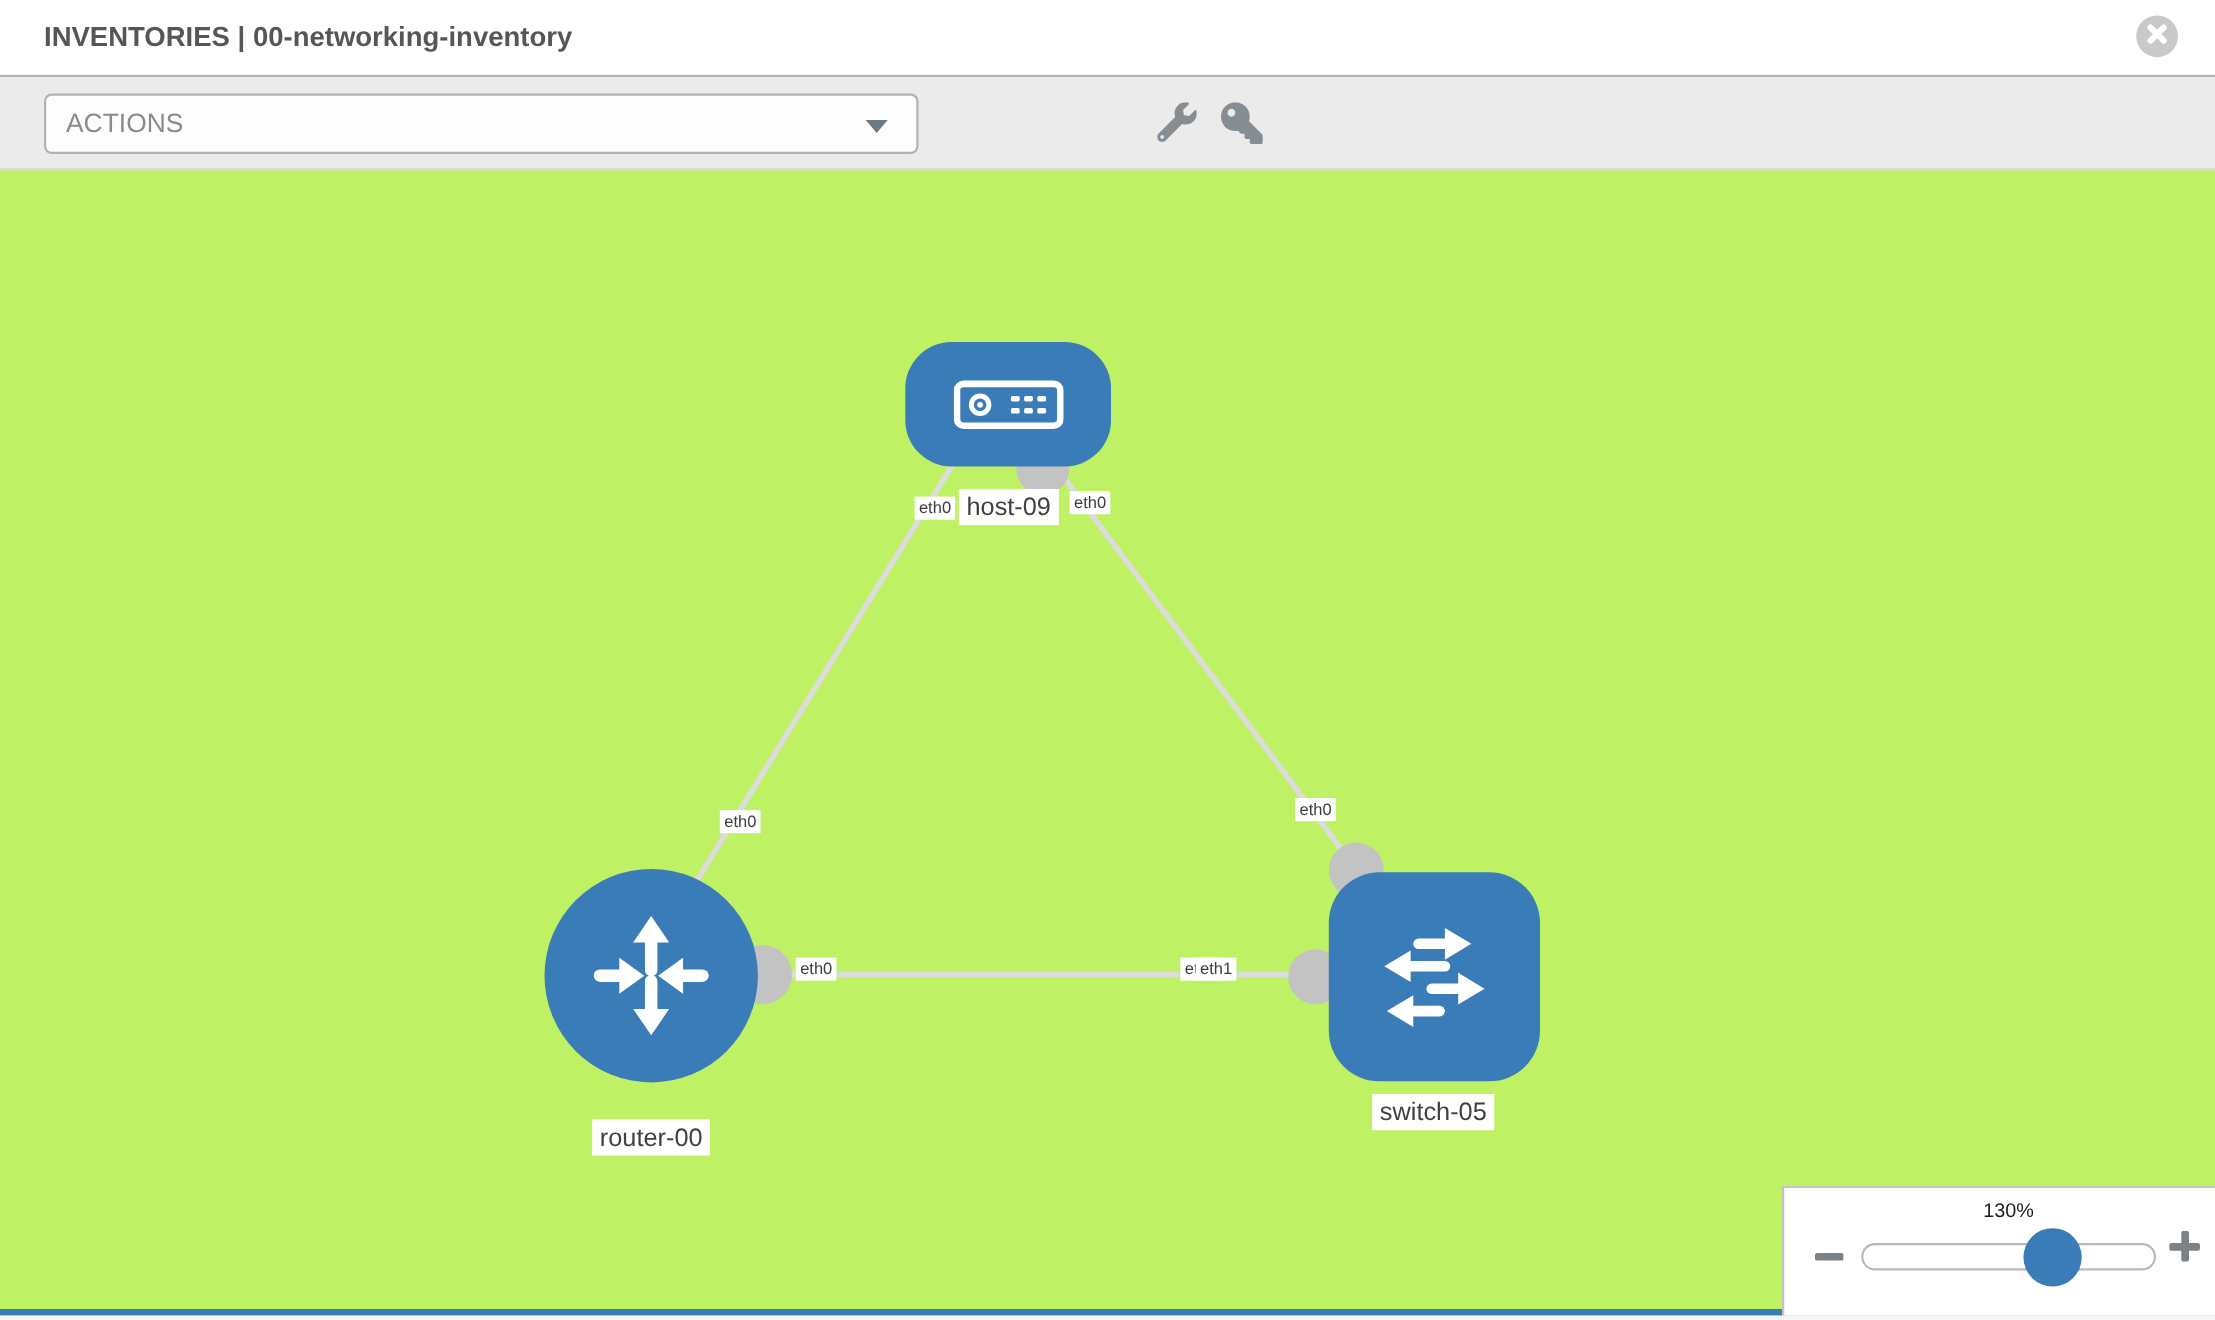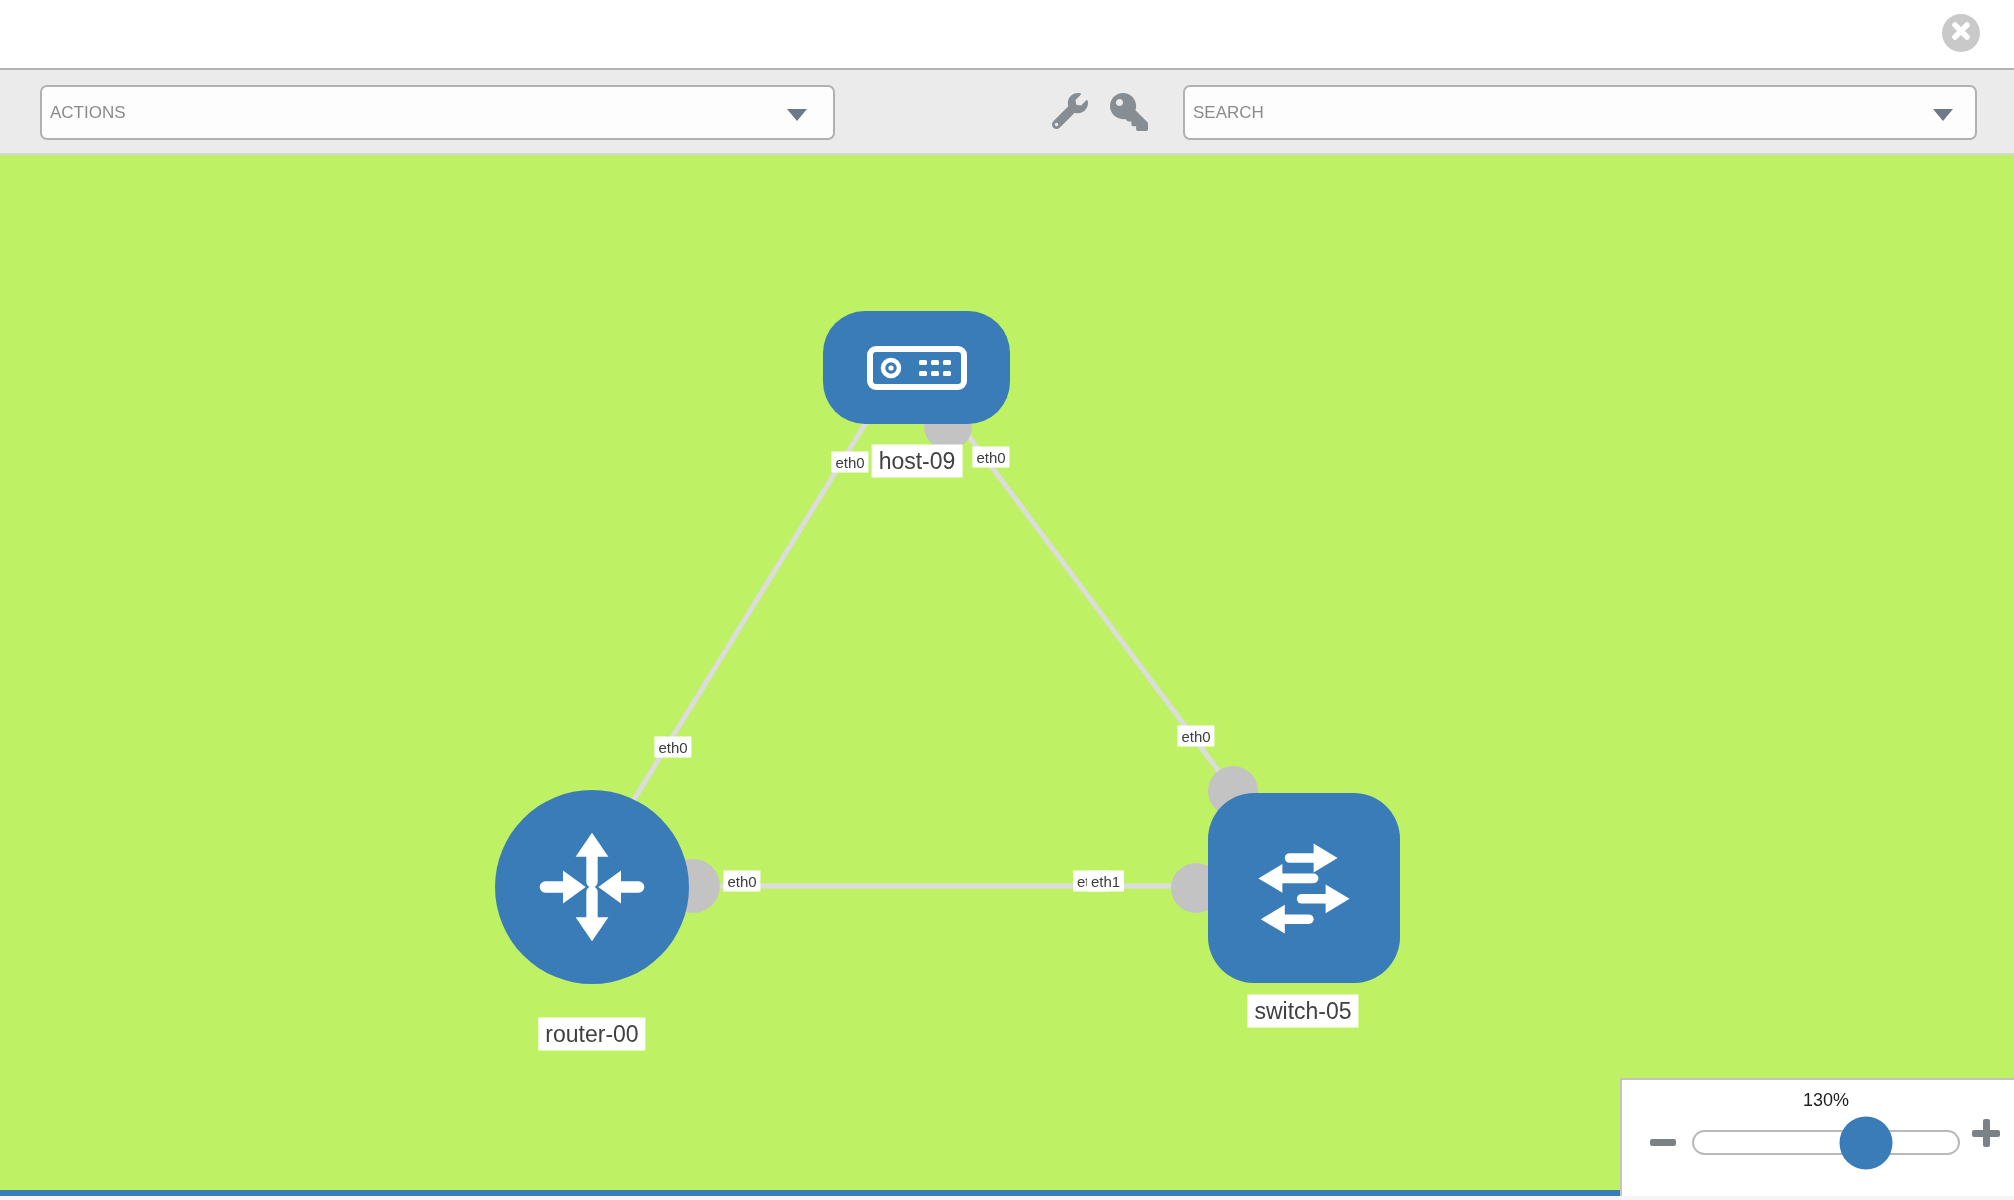--- a/index.html
+++ b/index.html
@@ -12,21 +12,21 @@
   .header-title { margin-left:40px; font-size:25px; font-weight:bold; color:#565656; }
   .close-btn { position:absolute; right:34px; top:14px; width:38px; height:38px;
     border-radius:50%; background:#c9c9c9; display:flex; align-items:center; justify-content:center; }
 
   
   .toolbar { position:relative; height:85px; background:#ebebeb; border-bottom:2px solid #d6d6d6; }
   .dropdown { position:absolute; top:15px; height:55px; background:#fdfdfd;
     border:2px solid #b1b1b1; border-radius:7px; display:flex; align-items:center; }
   .dd-actions { left:40px;  width:795px; }
   .dd-search  { left:1183px; width:794px; }
-  .dd-label { font-size:17px; color:#8b8b8b; padding-left:8px; }
+  .dd-label { font-size:24px; color:#8b8b8b; padding-left:18px; }
   .dd-caret { position:absolute; width:0; height:0; top:22px;
     border-left:10px solid transparent; border-right:10px solid transparent;
     border-top:12px solid #6d7984; }
   .dd-actions .dd-caret { right:26px; }
   .dd-search  .dd-caret { right:22px; }
   .tool-icon { position:absolute; top:23px; }
   .tool-wrench { left:1052px; }
   .tool-key { left:1110px; }
   .flip-h { transform:scaleX(-1); }
 
@@ -59,20 +59,21 @@
   .zoom-thumb { position:absolute; left:172px; top:50%; transform:translate(-50%,-50%);
     width:53px; height:53px; border-radius:50%; background:#3a7cb8; }
 
   .bottom-bar { position:absolute; left:0; bottom:0; width:1620px; height:6px;
     background:#3a7cb8; z-index:5; }
 </style>
 </head>
 <body>
 
 <div class="header">
+  <div class="header-title">INVENTORIES | 00-networking-inventory</div>
   <div class="close-btn">
     <span>
       <svg width="20" height="20" viewBox="0 0 20 20">
         <g stroke="#ffffff" stroke-width="5.5" stroke-linecap="round">
           <line x1="4" y1="4" x2="16" y2="16"></line>
           <line x1="16" y1="4" x2="4" y2="16"></line>
         </g>
       </svg>
     </span>
   </div>
@@ -89,24 +90,20 @@
       <path fill="#868d93" d="M507.73 109.1c-2.24-9.03-13.54-12.09-20.12-5.51l-74.36 74.36-67.88-11.31-11.31-67.88 74.36-74.36c6.62-6.62 3.43-17.9-5.66-20.16-47.38-11.74-99.55.91-136.58 37.93-39.64 39.64-50.55 97.1-34.05 147.2L18.74 402.76c-24.99 24.99-24.99 65.51 0 90.5 24.99 24.99 65.51 24.99 90.5 0l213.21-213.21c50.12 16.71 107.47 5.68 147.37-34.22 37.07-37.07 49.7-89.32 37.91-136.73zM64 472c-13.25 0-24-10.75-24-24 0-13.26 10.75-24 24-24s24 10.74 24 24c0 13.25-10.75 24-24 24z"></path>
     </svg>
   </span>
 
   <span class="tool-icon tool-key">
     <svg class="flip-h" width="38" height="38" viewBox="0 0 512 512">
       <path fill="#868d93" d="M512 176.001C512 273.203 433.202 352 336 352c-11.22 0-22.19-1.062-32.827-3.069l-24.012 27.014A23.999 23.999 0 0 1 261.223 384H224v40c0 13.255-10.745 24-24 24h-40v40c0 13.255-10.745 24-24 24H24c-13.255 0-24-10.745-24-24v-78.059c0-6.365 2.529-12.47 7.029-16.971l161.802-161.802C163.108 213.814 160 195.271 160 176 160 78.798 238.797.001 335.999 0 433.488-.001 512 78.511 512 176.001zM336 128c0 26.51 21.49 48 48 48s48-21.49 48-48-21.49-48-48-48-48 21.49-48 48z"></path>
     </svg>
   </span>
 
-  <div class="dropdown dd-search">
-    <span class="dd-label">SEARCH</span>
-    <span class="dd-caret"></span>
-  </div>
 </div>
 
 <div class="canvas">
 
   <svg class="topo-svg" width="2014" height="1041" viewBox="0 0 2014 1041">
 
     <line x1="870" y1="261" x2="630" y2="651" stroke="#dcdcdc" stroke-width="5"></line>
     <line x1="950" y1="256" x2="1235" y2="638" stroke="#dcdcdc" stroke-width="5"></line>
     <line x1="640" y1="731" x2="1300" y2="731" stroke="#dcdcdc" stroke-width="5"></line>
 

